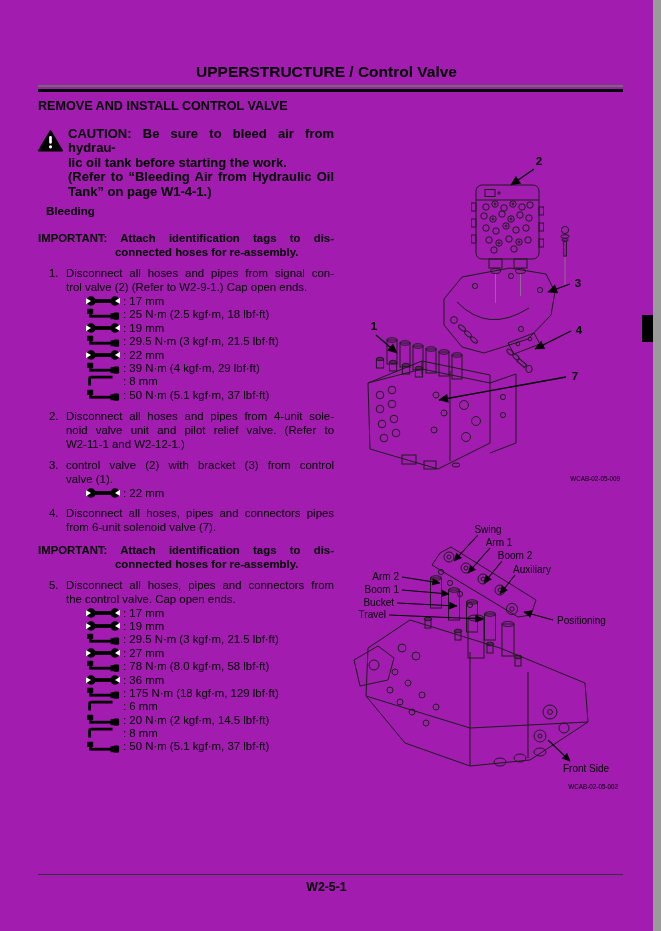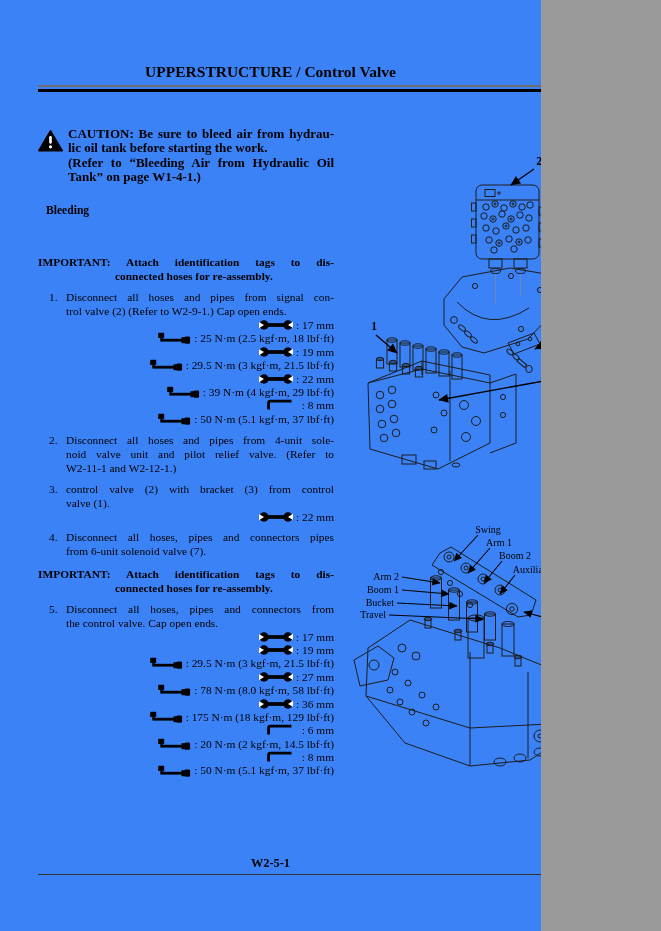--- a/index.html
+++ b/index.html
@@ -1,51 +1,51 @@
 <!DOCTYPE html>
 <html><head>
 <meta charset="utf-8">
 <style>
   html,body{margin:0;padding:0;background:#9a9a9a;}
-  .page{position:relative;width:541px;height:931px;background:#3b82f6;overflow:hidden;
-        font-family:Liberation Serif, serif;color:#000;}
+  .page{position:relative;width:653px;height:931px;background:#a21caf;overflow:hidden;
+        font-family:Liberation Sans, sans-serif;color:#000;}
   .header-title{position:absolute;top:63px;left:0;width:100%;text-align:center;
         font-size:15.5px;font-weight:bold;}
   .rule{position:absolute;left:38px;width:585px;}
   .rule-top{top:85px;height:1.5px;background:#6e6e6e;}
   .rule-bottom{top:88.5px;height:3px;background:#000;}
   .section-title{position:absolute;top:99px;left:38px;font-size:12.6px;font-weight:bold;}
   .caution{position:absolute;top:127px;left:38px;width:296px;}
   .caution-icon{position:absolute;left:0;top:3px;width:25px;height:22px;}
   .caution-text{margin-left:30px;font-weight:bold;font-size:13px;line-height:14.4px;}
   .removal{position:absolute;top:204px;left:46px;font-size:11.6px;font-weight:bold;}
-  .procedure{position:absolute;top:231px;left:38px;width:296px;font-size:11.4px;line-height:14.1px;margin-top:24px;}
+  .procedure{position:absolute;top:231px;left:38px;width:296px;font-size:11.4px;line-height:14.1px;}
   .important{font-weight:bold;margin-top:8px;}
   .procedure .important:first-child{margin-top:0;}
   .important .cont{padding-left:77px;}
   .step{margin-top:7px;position:relative;padding-left:28px;}
   .step-num{position:absolute;left:11px;top:0;}
   .just{text-align:justify;text-align-last:justify;}
   .tool-list{margin-bottom:6px;}
-  .tool-row{display:flex;align-items:center;height:13.4px;margin-left:20px;justify-content:flex-end;}
+  .tool-row{display:flex;align-items:center;height:13.4px;margin-left:20px;}
   .tool-icon{width:34px;height:12px;flex:0 0 34px;}
   .tool-label{margin-left:3px;white-space:nowrap;}
   .fig{position:absolute;}
   #fig1{left:358px;top:143px;}
   #fig2{left:350px;top:520px;}
   .fig line,.fig path.ln,.fig rect,.fig circle,.fig ellipse{stroke:#1c1c1c;stroke-width:1;fill:none;}
   .fig .thin{stroke:#8a8a8a;stroke-width:.7;}
   .fig .arrow{stroke:#000;stroke-width:1.3;fill:none;}
   .fig text{stroke:none;fill:#000;}
   .callout{font-size:11.5px;font-weight:bold;}
   .figlabel{font-size:10px;}
   .figcap{font-size:6.3px;fill:#3a3a3a;}
   .edge-tab{position:absolute;left:642px;top:315px;width:19px;height:27px;background:#000;}
   .footer-rule{position:absolute;left:38px;top:874px;width:585px;height:1.2px;background:#333;}
-  .page-number{position:absolute;top:856px;left:0;width:100%;text-align:center;
+  .page-number{position:absolute;top:880px;left:0;width:100%;text-align:center;
         font-weight:bold;font-size:12.3px;}
 </style>
 </head>
 <body>
 
 <svg style="position:absolute;width:0;height:0" aria-hidden="true">
   <defs>
     <g id="sym-wrench">
       <circle cx="5" cy="6" r="4.7"></circle>
       <circle cx="29" cy="6" r="4.7"></circle>
@@ -65,20 +65,21 @@
     </g>
   </defs>
 </svg>
 
 <div class="page">
 
   <div class="header-title">UPPERSTRUCTURE / Control Valve</div>
   <div class="rule rule-top"></div>
   <div class="rule rule-bottom"></div>
 
+  <div class="section-title">REMOVE AND INSTALL CONTROL VALVE</div>
 
   <div class="caution">
     <svg class="caution-icon" viewBox="0 0 30 26">
       <path d="M15 1 L29 24.5 H1 Z" fill="#000" stroke="#000" stroke-width="2" stroke-linejoin="round"></path>
       <rect x="13.4" y="7" width="3.2" height="9.2" rx="1.4" fill="#fff"></rect>
       <circle cx="15" cy="20" r="1.9" fill="#fff"></circle>
     </svg>
     <div class="caution-text">
         <div class="just">CAUTION:  Be sure to bleed air from hydrau-</div>
         <div>lic oil tank before starting the work.</div>

